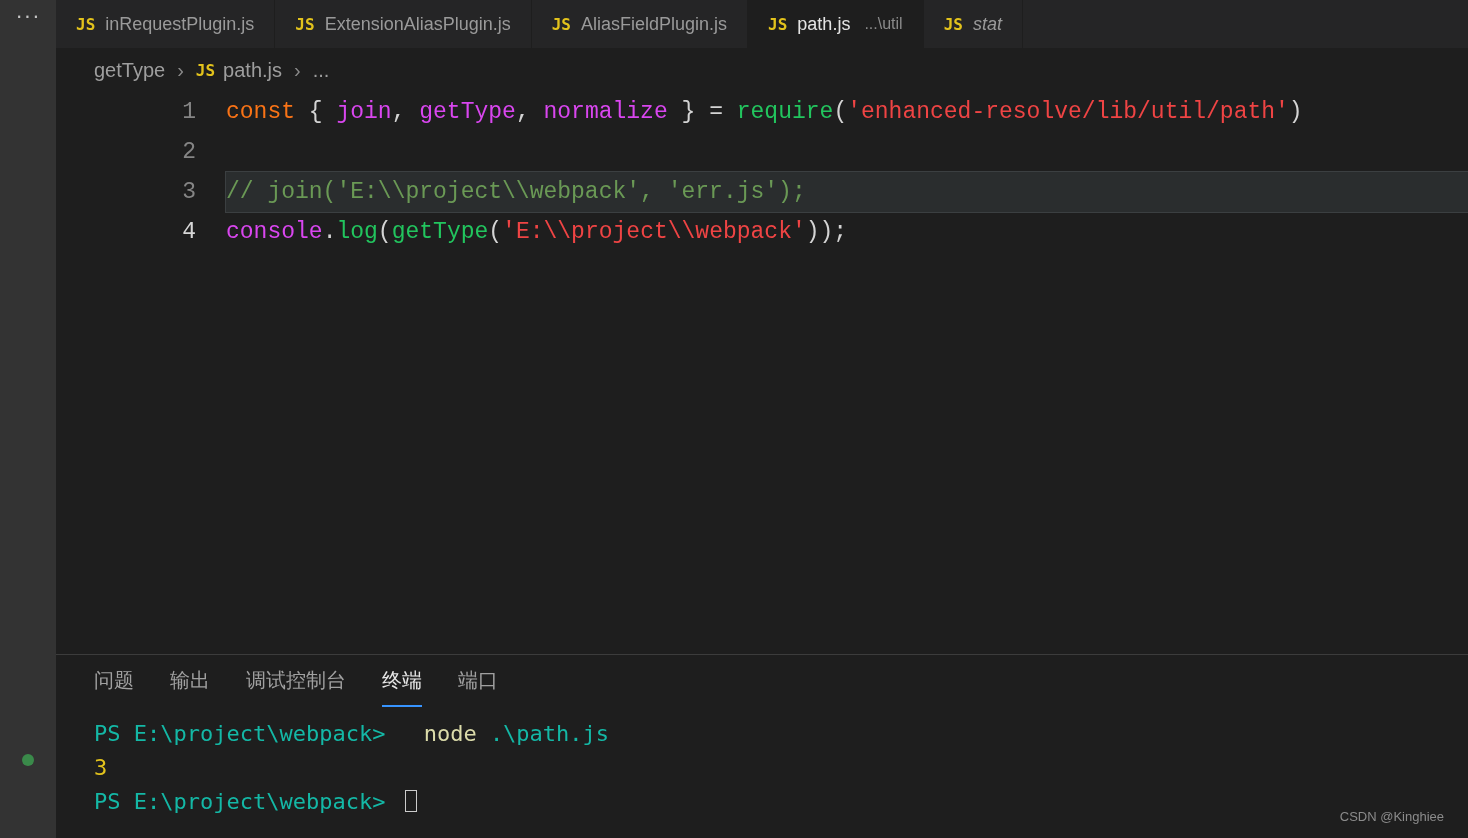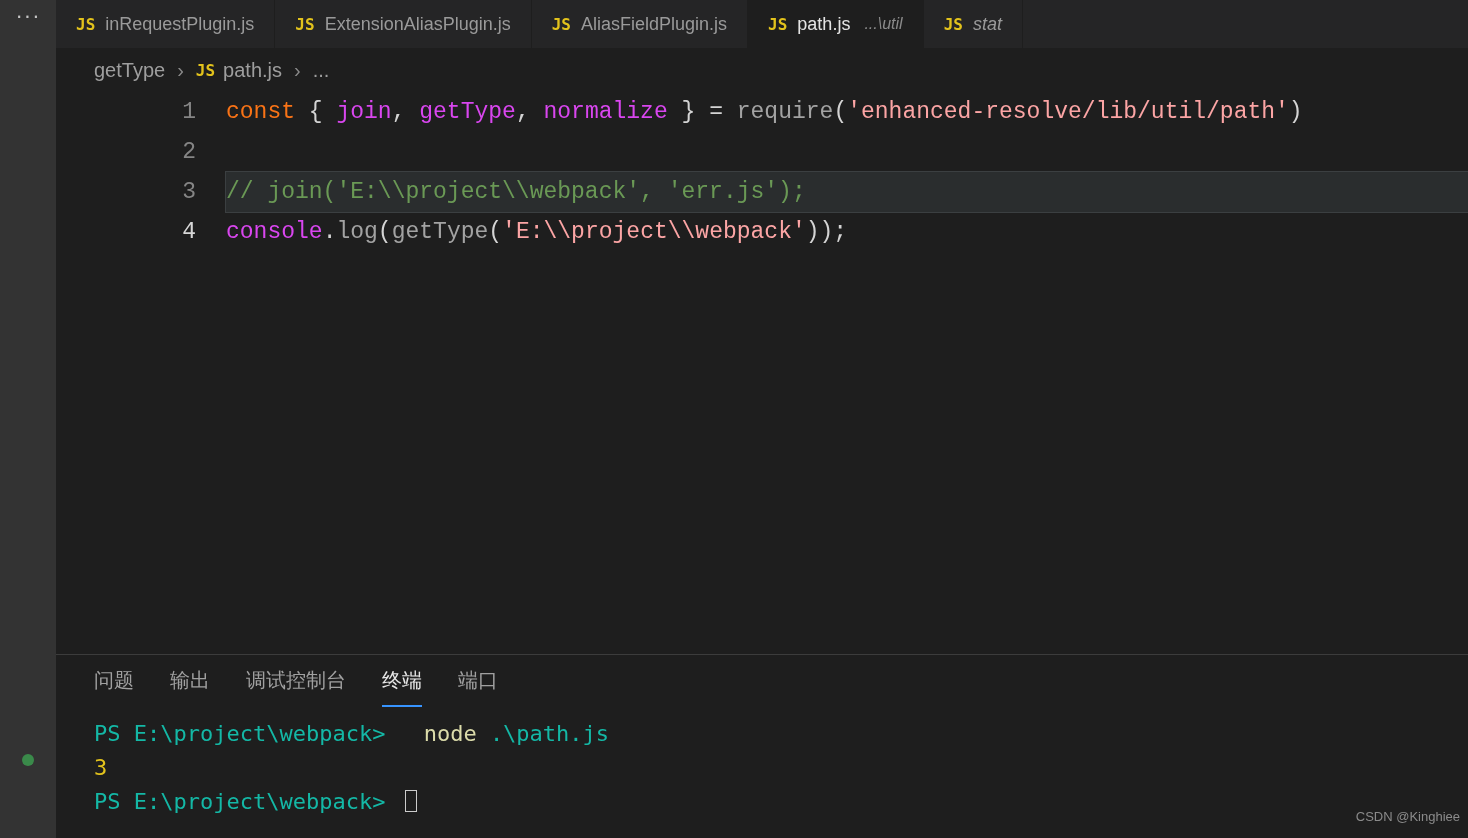--- a/index.html
+++ b/index.html
@@ -7,51 +7,51 @@
   .root { display:flex; width:100%; height:100%; }
   .activity-bar { width:56px; background:#333333; display:flex; flex-direction:column; align-items:center; padding-top:4px; gap:24px; position:relative; }
   .activity-bar .more-icon { width:24px; height:24px; display:flex; align-items:center; justify-content:center; color:#c5c5c5; font-size:22px; letter-spacing:1px; cursor:pointer; }
   .activity-bar .bottom-dot { position:absolute; bottom:72px; width:12px; height:12px; border-radius:50%; background:#3a8a4a; }
   .main { flex:1; display:flex; flex-direction:column; min-width:0; }
   
   .tabs { display:flex; height:48px; background:#252526; overflow:hidden; }
   .tab { display:flex; align-items:center; padding:0 20px; height:100%; gap:10px; border-right:1px solid #1e1e1e; color:#9a9a9a; font-size:18px; white-space:nowrap; cursor:pointer; }
   .tab.active { background:#1e1e1e; color:#e4e4e4; }
   .tab .js-icon { color:#e2c21c; font-weight:700; font-size:16px; font-family:Consolas, monospace; }
-  .tab .suffix { color:#8a8a8a; font-size:16px; margin-left:4px; font-style:italic; }
+  .tab .suffix { color:#8a8a8a; font-size:16px; margin-left:4px; }
   .tab.italic .fname { font-style:italic; }
   
   .breadcrumbs { display:flex; align-items:center; gap:12px; padding:8px 38px 8px 38px; height:44px; color:#9e9e9e; font-size:20px; background:#1e1e1e; }
   .breadcrumbs .chev { color:#8a8a8a; }
   .breadcrumbs .js-icon { color:#e2c21c; font-weight:700; font-size:16px; font-family:Consolas, monospace; margin-right:-4px;}
   
   .editor { flex:1; display:flex; background:#1e1e1e; font-family:Consolas, "Courier New", monospace; font-size:23px; line-height:40px; overflow:hidden; }
   .gutter { width:170px; text-align:right; color:#858585; padding-right:30px; user-select:none; }
   .gutter .ln { height:40px; }
   .gutter .ln.current { color:#d7d7d7; }
   .code { flex:1; }
   .code .line { height:40px; white-space:pre; }
   .code .line.current { background:#2a2d2e; outline:1px solid #3b3f41; }
   .kw { color:#f97316; }
-  .fn { color:#a3a3a3; }
+  .fn { color:#22c55e; }
   .id { color:#d946ef; }
   .pn { color:#d4d4d4; }
-  .str { color:#fca5a5; }
+  .str { color:#ef4444; }
   .cmt { color:#6a9955; }
   
   .panel { height:184px; background:#1e1e1e; border-top:1px solid #3c3c3c; display:flex; flex-direction:column; }
   .panel-tabs { display:flex; gap:36px; padding:12px 38px 0 38px; height:52px; font-size:20px; }
   .panel-tab { color:#a0a0a0; padding-bottom:10px; cursor:pointer; }
   .panel-tab.active { color:#e6e6e6; border-bottom:2px solid #3794ff; }
   .terminal { padding:10px 38px 0 38px; font-family:Consolas, monospace; font-size:22px; line-height:34px; }
   .term-white { color:#14b8a6; }
   .term-yellow { color:#dcdcaa;margin-left:25px; }
   .term-output { color:#e2c21c; }
   .term-cursor-box { display:inline-block; width:12px; height:22px; border:1px solid #cccccc; vertical-align:-3px; margin-left:6px; }
-  .watermark { position:absolute; right:8px; bottom:14px; color:#8b8b8b; font-size:13px; font-family:"Segoe UI",sans-serif; }
+  .watermark { position:absolute; right:24px; bottom:14px; color:#8b8b8b; font-size:13px; font-family:"Segoe UI",sans-serif; }
 </style>
 </head>
 <body>
 
 <div class="root">
   <div class="activity-bar">
     <div class="more-icon">···</div>
     <div class="bottom-dot"></div>
   </div>
 

